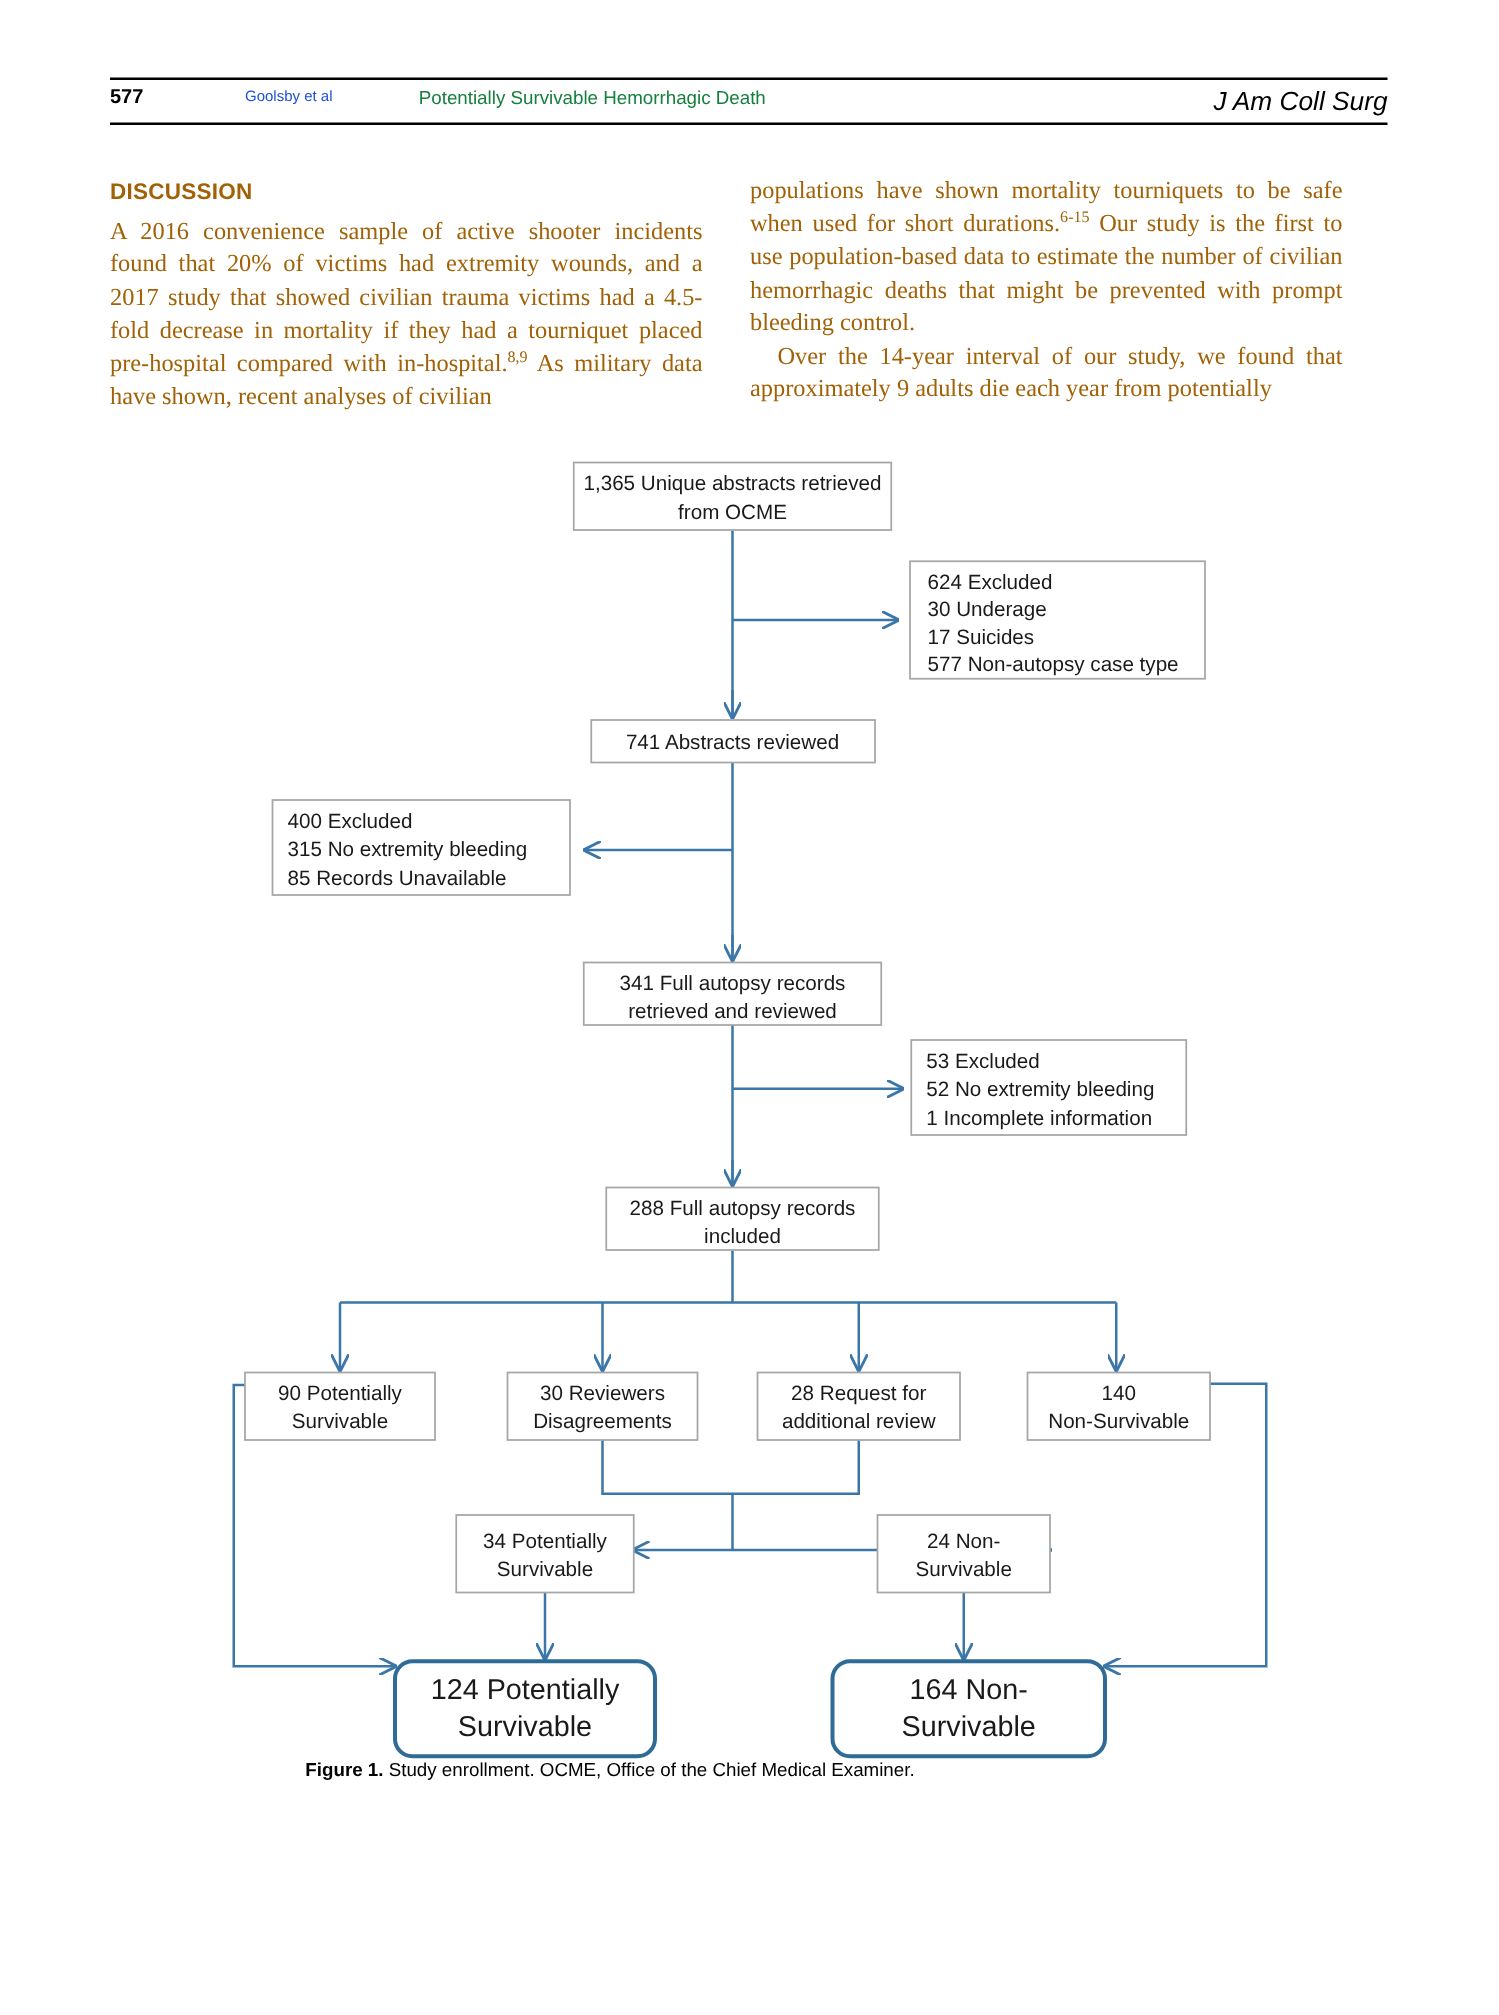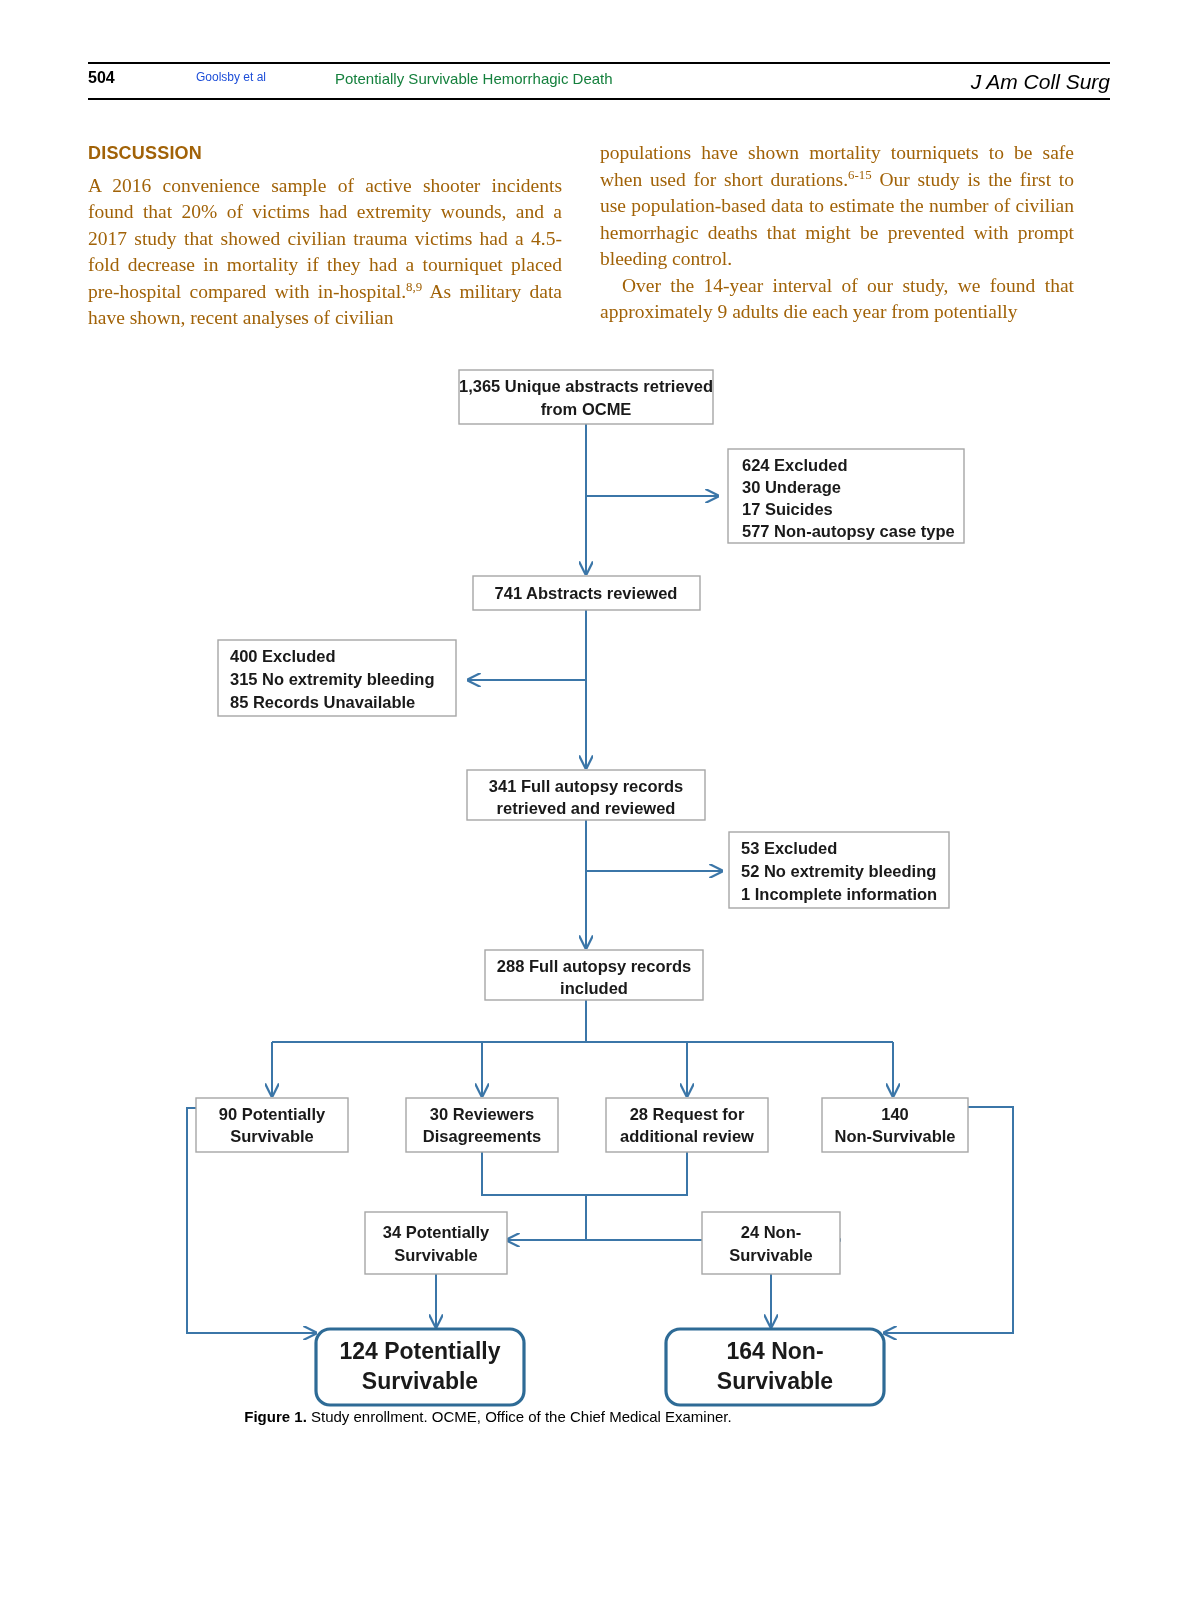--- a/index.html
+++ b/index.html
@@ -52,21 +52,21 @@
   .sec-head{
     font-family:"Liberation Sans", sans-serif;
     font-weight:bold;font-size:18px;letter-spacing:0.2px;
     margin:0 0 6px 0;
   }
   .para{margin:0;text-align:justify;}
   .para.indent{text-indent:22px;}
   sup{font-size:0.66em;vertical-align:super;line-height:0;}
 
   
-  .figure{position:absolute;left:0;top:352px;width:1136px;height:1100px;font-weight:bold;}
+  .figure{position:absolute;left:0;top:352px;width:1136px;height:1100px;}
   svg{display:block;}
   .boxtext{
     font-family:"Liberation Sans", sans-serif;
     font-size:16.5px;fill:#1a1a1a;
   }
   .boxtext-big{
     font-family:"Liberation Sans", sans-serif;
     font-size:23px;fill:#1a1a1a;
   }
   .figcap{
@@ -77,21 +77,21 @@
   }
   .figcap b{font-weight:bold;}
 </style>
 </head>
 <body>
 
 <div class="page">
 
   <div class="runhead">
     <div class="rh-rule-top"></div>
-    <div class="rh-folio">504</div>
+    <div class="rh-folio">577</div>
     <div class="rh-authors">Goolsby et al</div>
     <div class="rh-title">Potentially Survivable Hemorrhagic Death</div>
     <div class="rh-journal">J Am Coll Surg</div>
     <div class="rh-rule-bot"></div>
   </div>
 
   <div class="col col-left">
     <h2 class="sec-head">DISCUSSION</h2>
     <p class="para"><span>A 2016 convenience sample of active shooter incidents found that 20% of victims had extremity wounds, and a 2017 study that showed civilian trauma victims had a 4.5-fold decrease in mortality if they had a tourniquet placed pre-hospital compared with in-hospital.</span><sup>8,9</sup><span> As military data have shown, recent analyses of civilian</span></p>
   </div>

